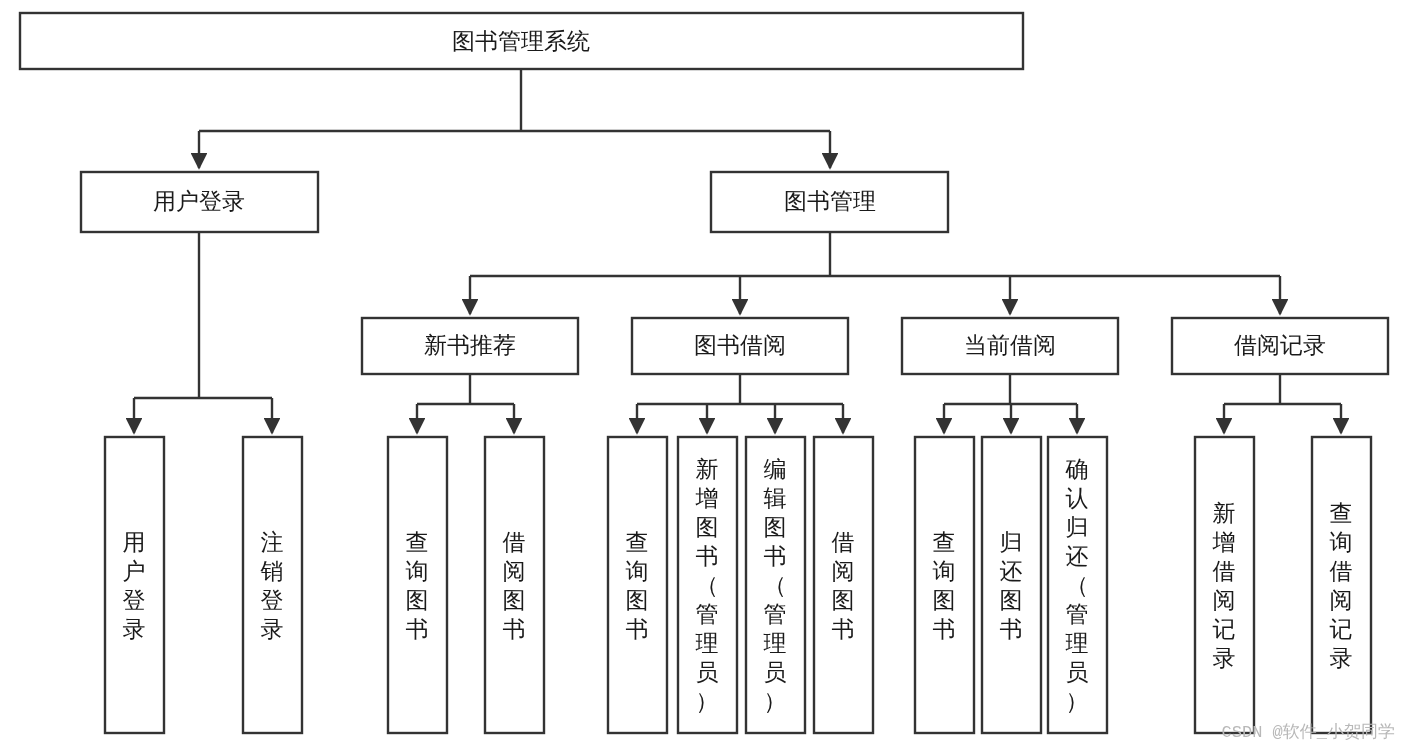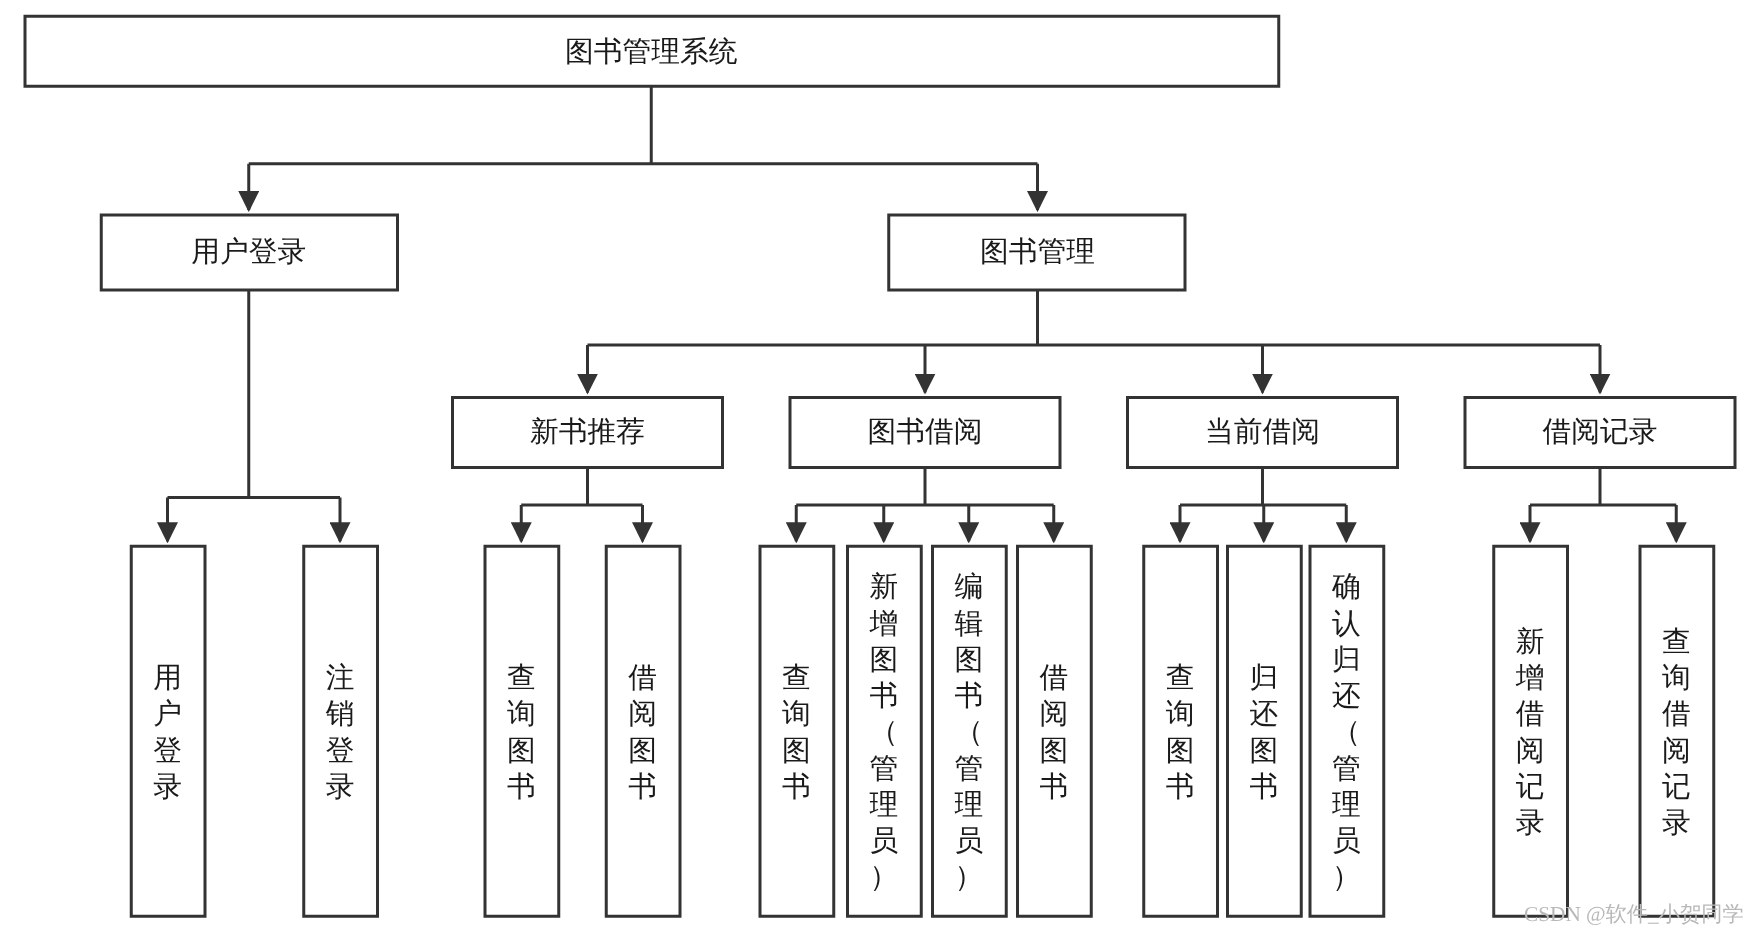--- a/index.html
+++ b/index.html
@@ -43,21 +43,21 @@
     fill: none;
   }
   .arrow-head {
     fill: #333333;
     stroke: none;
   }
   .watermark {
     position: absolute;
     right: 10px;
     bottom: 4px;
-    font-family: Liberation Serif, serif;
+    font-family: Liberation Mono, monospace;
     font-size: 17px;
     color: #b8b8b8;
     white-space: nowrap;
     pointer-events: none;
   }
 </style>
 </head>
 <body>
 
 <svg id="diagram" viewBox="0 0 1405 747" xmlns="http://www.w3.org/2000/svg">

